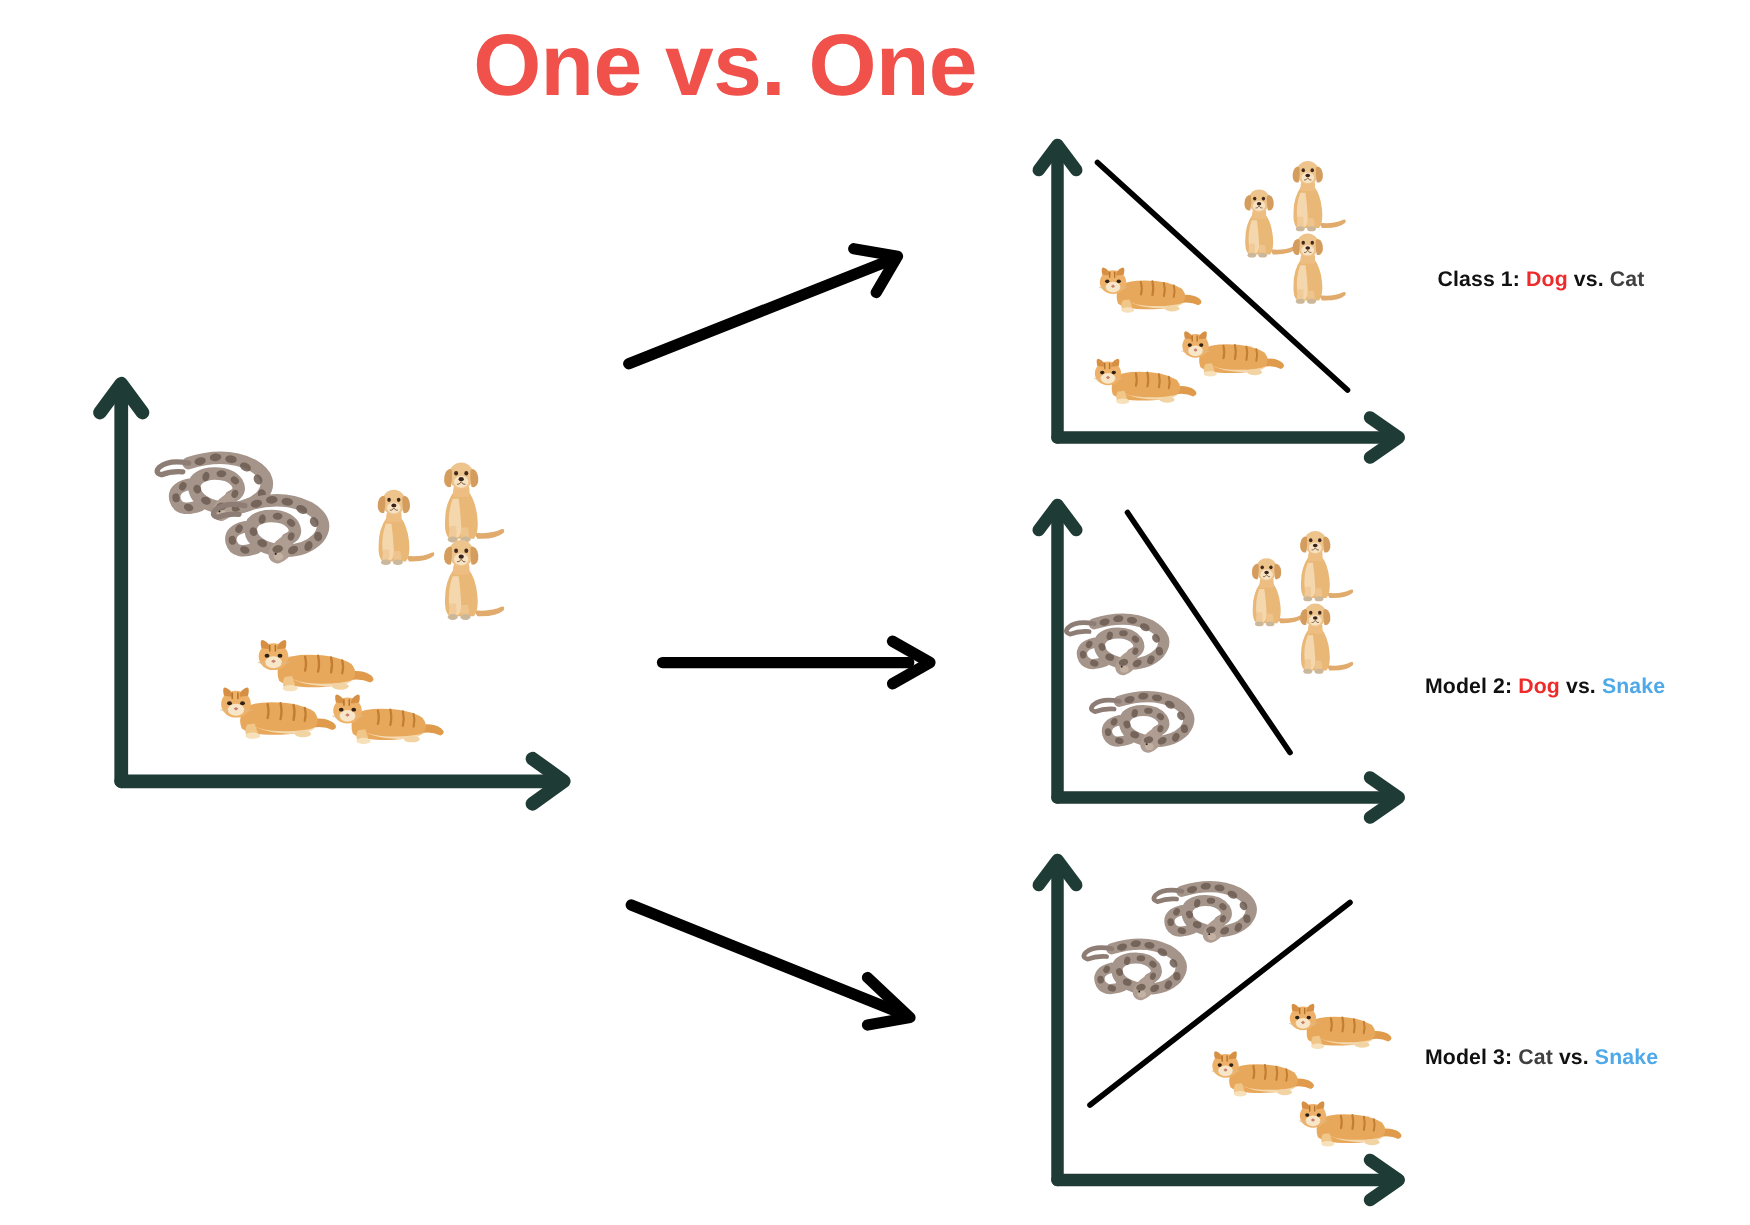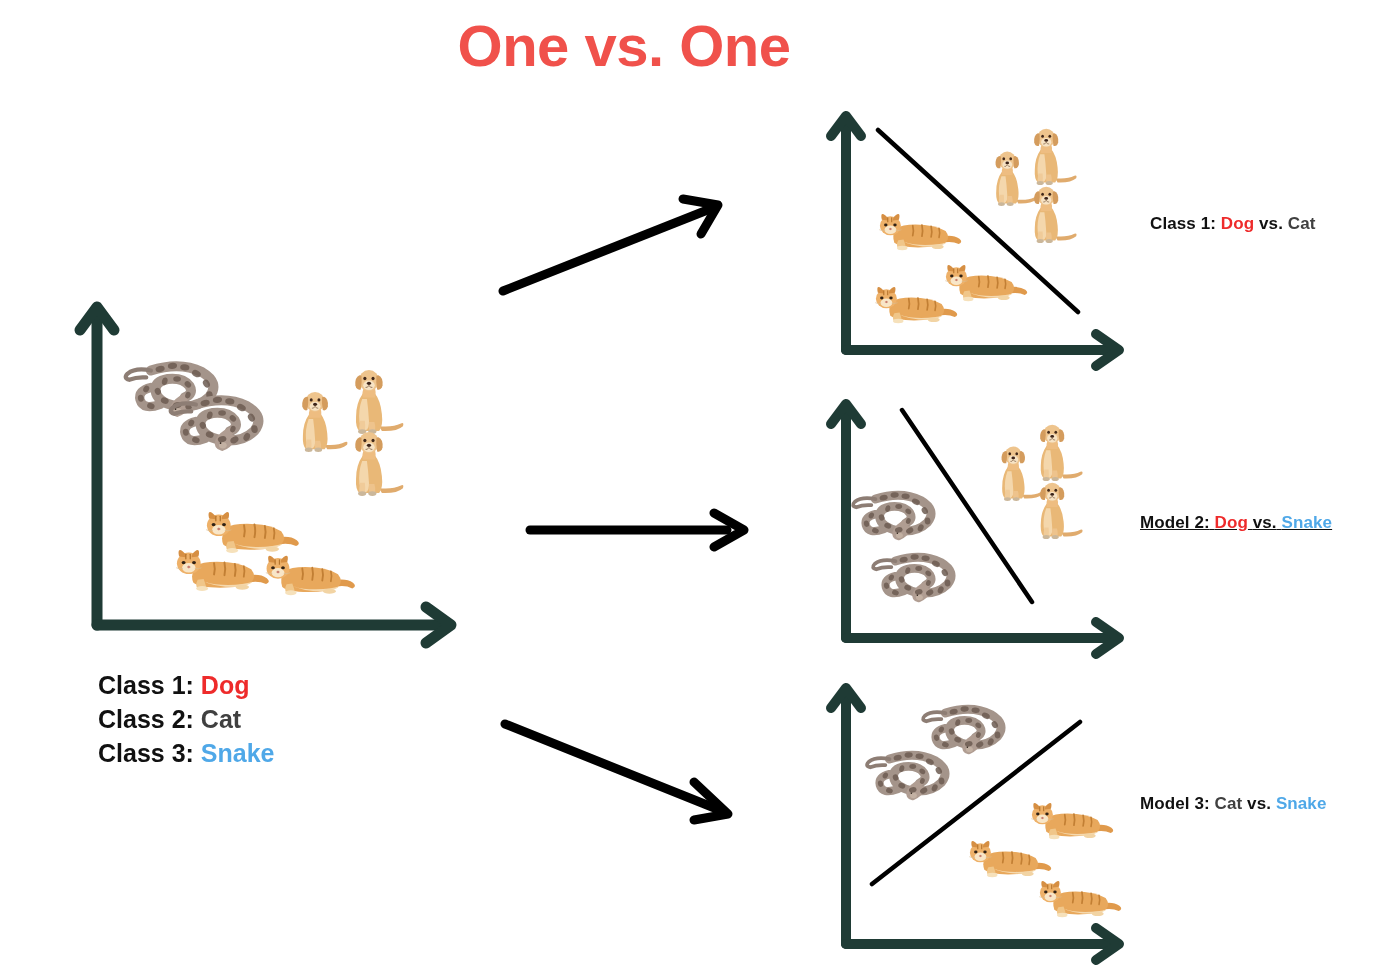--- a/index.html
+++ b/index.html
@@ -19,25 +19,24 @@
     overflow: hidden;
   }
 
   
   .title {
     position: absolute;
     left: 0;
     top: 12px;
     width: 1160px;
     text-align: center;
-    font-size: 58px;
+    font-size: 70px;
     font-weight: bold;
     letter-spacing: -0.5px;
     color: #f0514b;
-    padding-left: 44px;
   }
 
   
   .axis-svg {
     position: absolute;
     overflow: visible;
   }
 
   
   .flow-arrow {
@@ -68,22 +67,22 @@
   
   .model-label {
     position: absolute;
     font-size: 17px;
     font-weight: bold;
     color: #111111;
     white-space: nowrap;
     letter-spacing: 0.1px;
   }
   #model1-label { left: 1150px; top: 214px; }
-  #model2-label { left: 1140px; top: 513px; text-decoration: underline; }
-  #model3-label { left: 1140px; top: 794px; }
+  #model2-label { left: 1140px; top: 539px; }
+  #model3-label { left: 1140px; top: 836px; }
 
   .c-dog   { color: #ee2b2b; }
   .c-cat   { color: #404040; }
   .c-snake { color: #4fa8e8; }
 
   
   .sprite {
     position: absolute;
     overflow: visible;
   }
@@ -240,34 +239,20 @@
   <svg class="sprite" style="left:198px; top:502px;" width="104" height="54">
       <use href="#sym-cat" width="104" height="54"></use>
     </svg>
   <svg class="sprite" style="left:168px; top:540px;" width="104" height="54">
       <use href="#sym-cat" width="104" height="54"></use>
     </svg>
   <svg class="sprite" style="left:258px; top:546px;" width="100" height="52">
       <use href="#sym-cat" width="100" height="52"></use>
     </svg>
 
-  <div class="legend">
-    <span class="legend-row">
-      <span class="legend-label">Class 1:</span>
-      <span class="c-dog">Dog</span>
-    </span>
-    <span class="legend-row">
-      <span class="legend-label">Class 2:</span>
-      <span class="c-cat">Cat</span>
-    </span>
-    <span class="legend-row">
-      <span class="legend-label">Class 3:</span>
-      <span class="c-snake">Snake</span>
-    </span>
-  </div>
 
   <svg class="flow-arrow" style="left:495px; top:190px;" width="240" height="120">
     <path d="M8 101 L215 19" stroke="#000000" stroke-width="9" stroke-linecap="round" fill="none"></path>
     <path d="M188 9 L223 15 L206 44" stroke="#000000" stroke-width="9" stroke-linejoin="round" stroke-linecap="round" fill="none"></path>
   </svg>
 
   <svg class="flow-arrow" style="left:522px; top:508px;" width="240" height="50">
     <path d="M8 22 L205 22" stroke="#000000" stroke-width="9" stroke-linecap="round" fill="none"></path>
     <path d="M192 5 L222 22 L192 39" stroke="#000000" stroke-width="9" stroke-linejoin="round" stroke-linecap="round" fill="none"></path>
   </svg>

